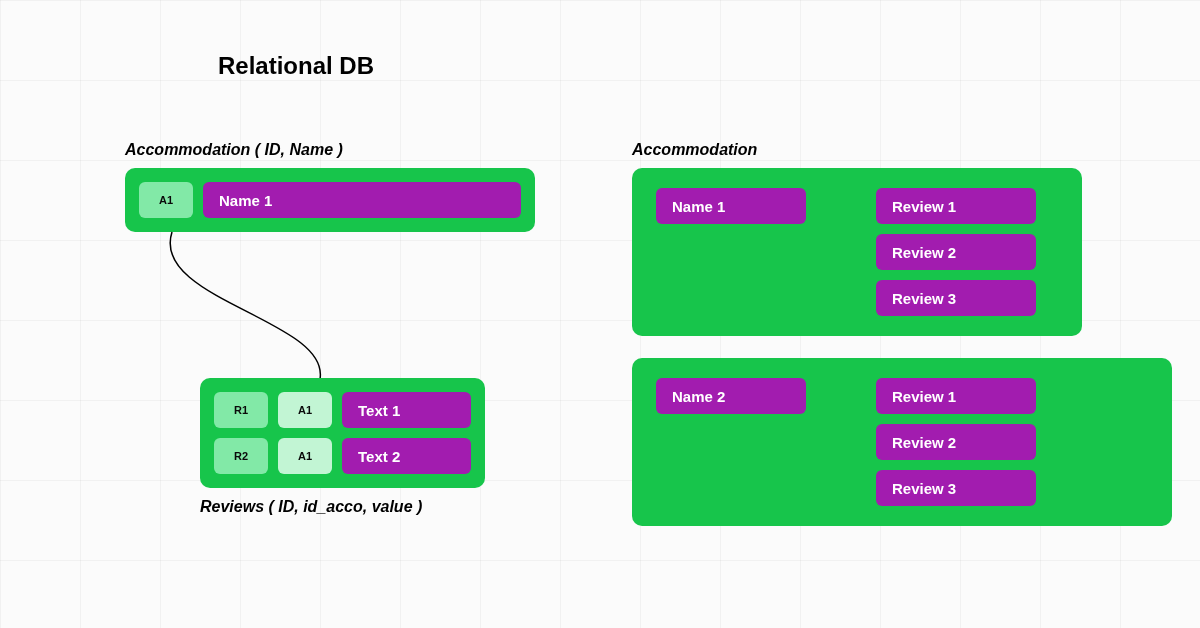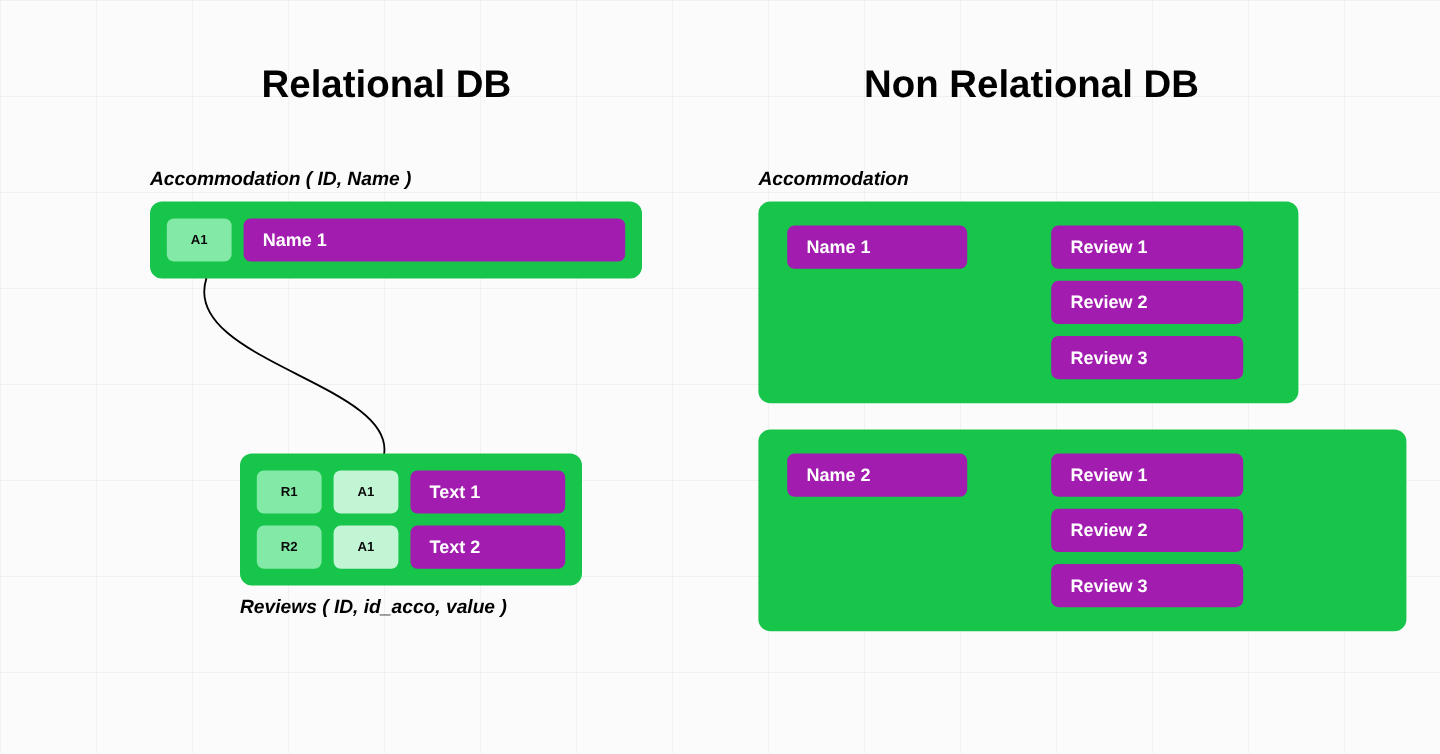--- a/index.html
+++ b/index.html
@@ -20,21 +20,21 @@
       linear-gradient(to bottom, rgba(0,0,0,0.04) 1px, transparent 1px);
     background-size: 80px 80px;
     pointer-events: none;
   }
   .canvas {
     position: absolute;
     inset: 0;
   }
   .col-title {
     position: absolute;
-    font-size: 32px;
+    font-size: 24px;
     font-weight: 700;
     color: #000;
   }
   .subtitle {
     position: absolute;
     font-size: 16px;
     font-weight: 700;
     color: #000;
     font-style: italic;
   }
@@ -124,21 +124,20 @@
     </div>
     <div class="row">
       <span class="id-chip">R2</span>
       <span class="id-chip lighter">A1</span>
       <span class="pill" style="flex:1;">Text 2</span>
     </div>
   </div>
 
   <div class="subtitle" style="left:200px; top:498px;">Reviews ( ID, id_acco, value )</div>
 
-  <div class="col-title" style="left:720px; top:52px;">Non Relational DB</div>
 
   <div class="subtitle" style="left:632px; top:141px;">Accommodation</div>
 
   <div class="gcard" style="left:632px; top:168px; width:450px; padding:20px 24px;">
     <div class="nr-inner">
       <div class="nr-col">
         <span class="pill" style="width:150px;">Name 1</span>
       </div>
       <div class="nr-col">
         <span class="pill" style="width:160px;">Review 1</span>

